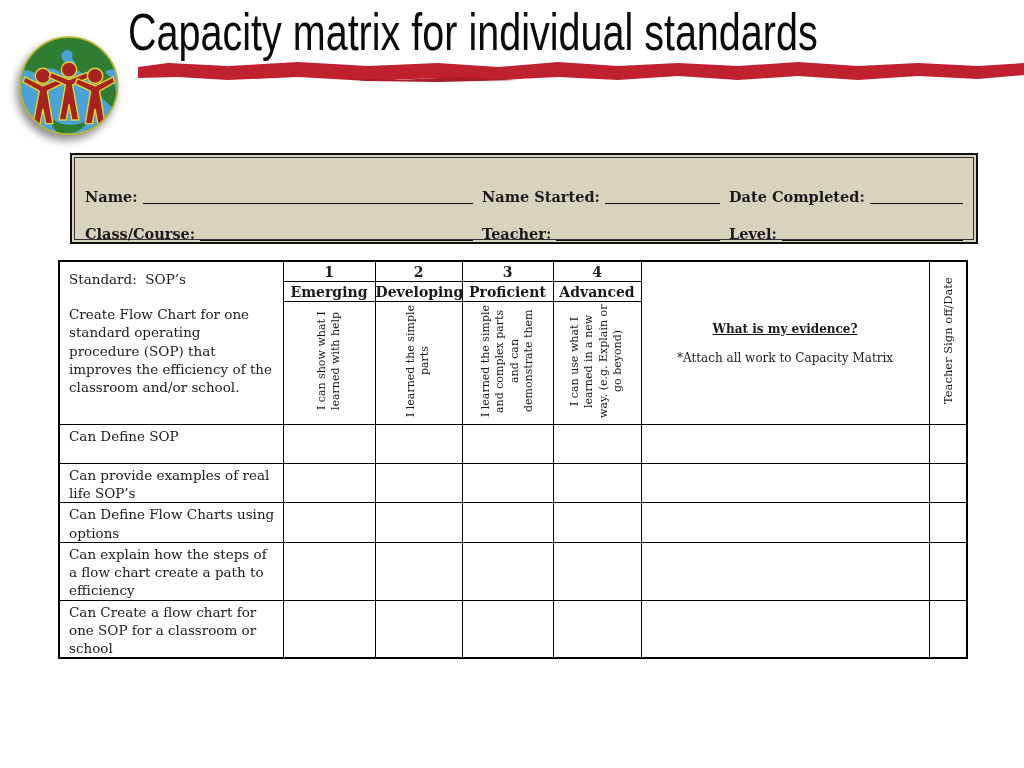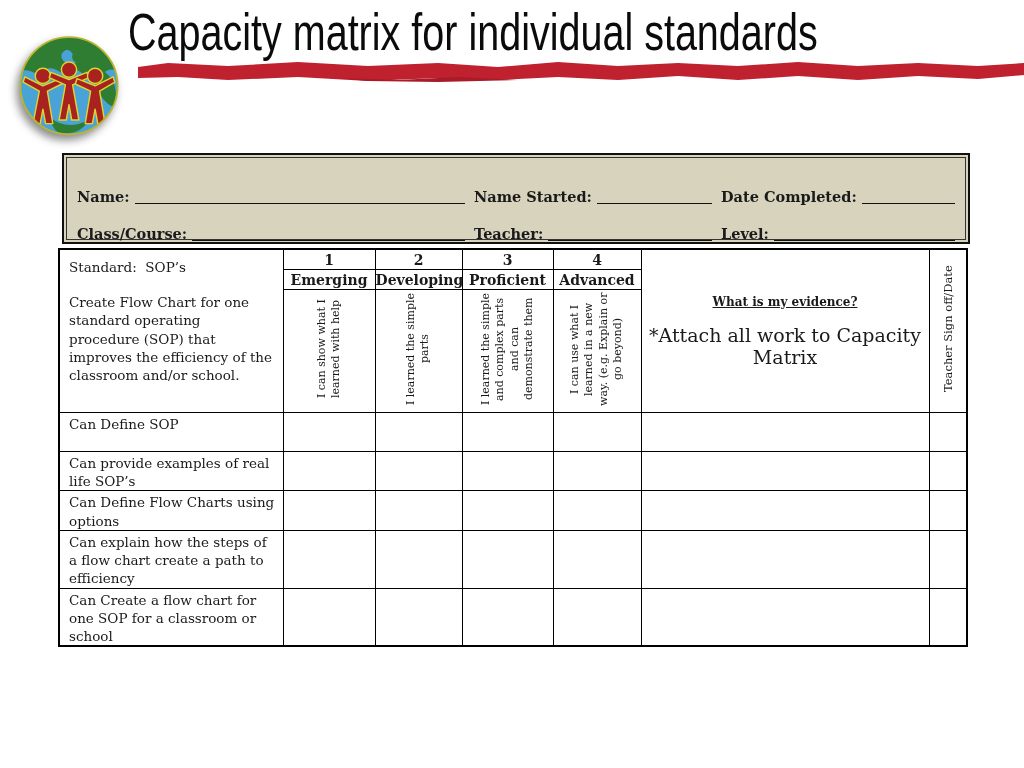--- a/index.html
+++ b/index.html
@@ -12,36 +12,36 @@
          filter:drop-shadow(-3px 5px 4px rgba(0,0,0,0.45)); }
   .title{
     position:absolute; left:128px; top:2px; white-space:nowrap;
     font-family:"Liberation Sans","DejaVu Sans",sans-serif;
     font-size:52px; font-weight:400; color:#0b0b0b; letter-spacing:0px;
     transform:scaleX(0.76); transform-origin:left top;
   }
   .brush{ position:absolute; left:138px; top:54px; width:886px; height:32px; }
   
   .form-outer{
-    position:absolute; left:62px; top:153px; width:908px; height:91px;
+    position:absolute; left:70px; top:153px; width:908px; height:91px;
     box-sizing:border-box; border:2px solid #111; background:#d7d3bd; padding:2px;
   }
   .form-inner{
     box-sizing:border-box; width:100%; height:100%; border:1px solid #333;
     padding:10px 10px 0 10px;
   }
   .form-row{ display:flex; height:37px; align-items:flex-end; }
   .fgroup{ display:flex; align-items:flex-end; }
   .g1{ width:397px; } .g2{ width:247px; } .g3{ flex:1; }
   .flabel{ font-weight:bold; font-size:14.5px; white-space:pre; padding-right:5px; line-height:1.1; }
   .fline{ flex:1; border-bottom:1.3px solid #111; height:14px; margin-bottom:1px; }
   .g1 .fline,.g2 .fline{ margin-right:9px; }
   
   table.matrix{
-    position:absolute; left:58px; top:248px; width:908px;
+    position:absolute; left:58px; top:260px; width:908px;
     border-collapse:collapse; table-layout:fixed;
     border:2px solid #000; background:#fff;
   }
   table.matrix td{ border:1px solid #000; padding:0; vertical-align:middle; overflow:hidden; }
   .tr-num td{ height:19px; } .tr-name td{ height:19px; } .tr-desc td{ height:122px; }
   .num-cell{ text-align:center; font-weight:bold; font-size:14px; }
   .name-cell{ text-align:center; font-weight:bold; font-size:14px; }
   .std-cell{ vertical-align:top !important; padding:8px 8px 0 9px !important; font-size:13.5px; line-height:1.35; }
   .std-heading{ white-space:pre-wrap; margin-bottom:17px; }
   .desc-cell{ text-align:center; }
@@ -49,21 +49,21 @@
     display:inline-block; writing-mode:vertical-rl; transform:rotate(180deg);
     font-size:11px; line-height:1.3; height:114px; text-align:center;
   }
   .signoff-cell{ text-align:center; }
   .vtext-tall{
     display:inline-block; writing-mode:vertical-rl; transform:rotate(180deg);
     font-size:11.5px; height:150px; text-align:center; white-space:nowrap;
   }
   .evidence-cell{ text-align:center; }
   .evidence-head{ font-weight:bold; font-size:12px; text-decoration:underline; margin-bottom:15px; }
-  .evidence-note{ font-size:19px; }
+  .evidence-note{ font-size:12px; }
   .skill-cell{ vertical-align:top !important; padding:2px 6px 0 9px !important; font-size:13.5px; line-height:1.35; }
   .r1 td{ height:36px;margin-left:36px; } .r2 td{ height:36px; } .r3 td{ height:35px; }
   .r4 td{ height:51px; } .r5 td{ height:37px; }
 </style>
 </head>
 <body>
 
 <div class="slide">
 
   <svg class="logo" viewBox="0 0 120 120" aria-hidden="true">

